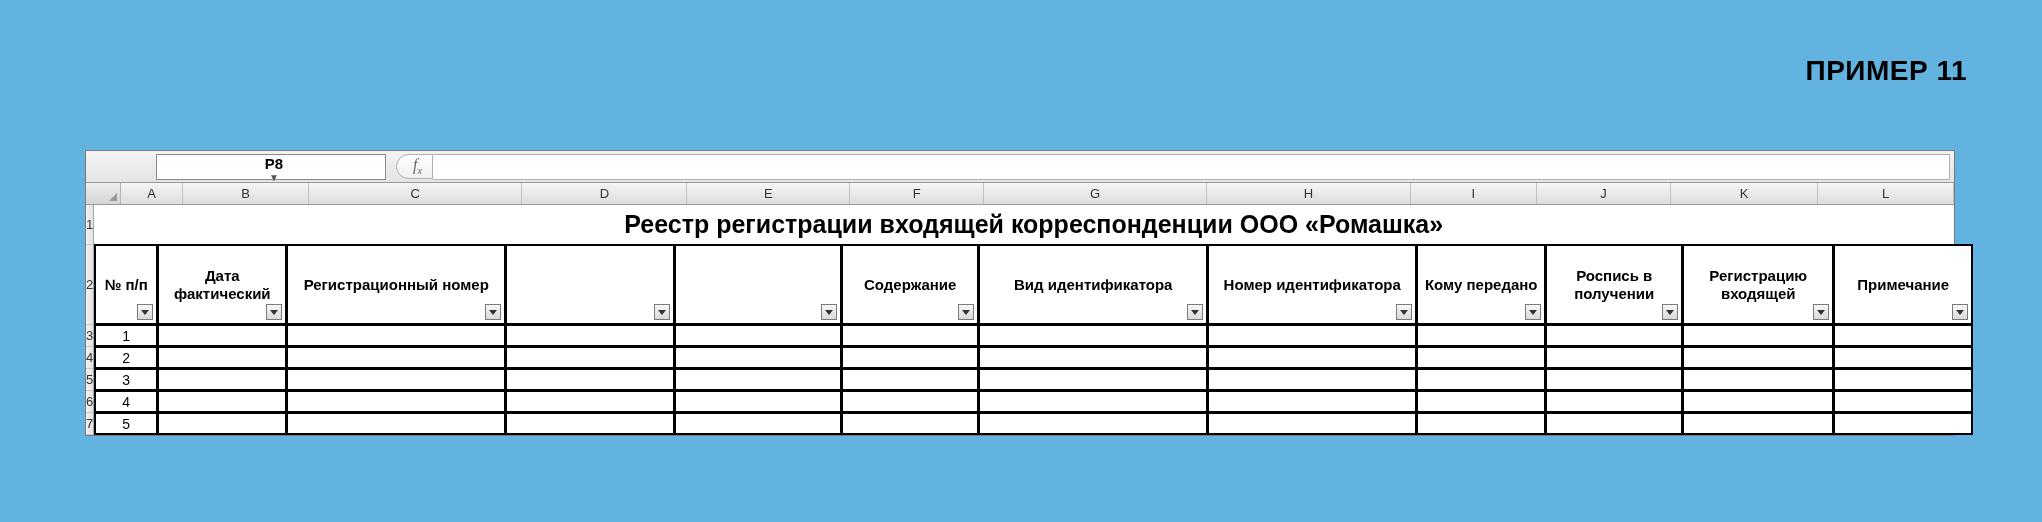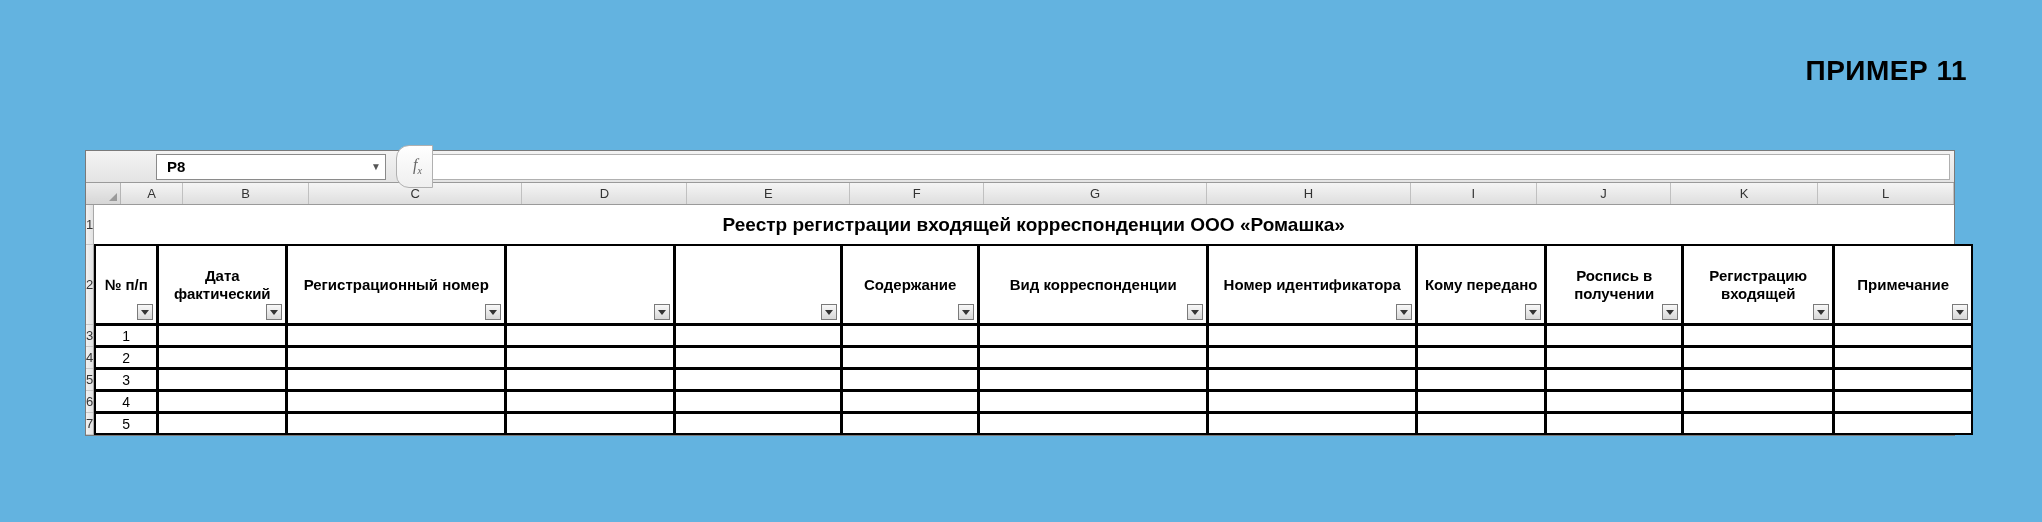--- a/index.html
+++ b/index.html
@@ -44,26 +44,27 @@
     height: 26px;
     margin-left: 70px;
     background: #fff;
     border: 1px solid #8a8a8a;
     display: flex;
     align-items: center;
     justify-content: space-between;
     padding: 0 4px 0 10px;
     font-size: 15px;
     font-weight: 600;
+    flex-direction: column;
   }
   .namebox .dd { font-size:10px; color:#555; }
   .fx-wrap {
     display:flex;
     align-items:center;
-    height:43px;
+    height:25px;
     margin-left:10px;
     background: linear-gradient(#fff,#efefef);
     border:1px solid #b0b0b0;
     border-radius:13px 0 0 13px;
     padding:0 10px 0 16px;
   }
   .fx {
     font-style: italic;
     font-family: "Times New Roman", serif;
     font-size: 16px;
@@ -134,21 +135,21 @@
   .title-row {
     height:40px;
     display:flex;
     border-bottom:1px solid #d0d0d0;
   }
   .title-cell {
     flex:1;
     display:flex;
     align-items:center;
     justify-content:center;
-    font-size:19px;
+    font-size:25px;
     font-weight:700;
     color:#000;
   }
 
   
   .hdr-row {
     height:80px;
     display:flex;
   }
   .hdr-cell {
@@ -283,21 +284,21 @@
             <span class="filter-btn"></span>
           </div>
         <div class="hdr-cell cE">
             <span class="filter-btn"></span>
           </div>
         <div class="hdr-cell cF">
             <span>Содержание</span>
             <span class="filter-btn"></span>
           </div>
         <div class="hdr-cell cG">
-            <span>Вид корреспонденции</span>
+            <span>Вид идентификатора</span>
             <span class="filter-btn"></span>
           </div>
         <div class="hdr-cell cH">
             <span>Номер идентификатора</span>
             <span class="filter-btn"></span>
           </div>
         <div class="hdr-cell cI">
             <span>Кому передано</span>
             <span class="filter-btn"></span>
           </div>

